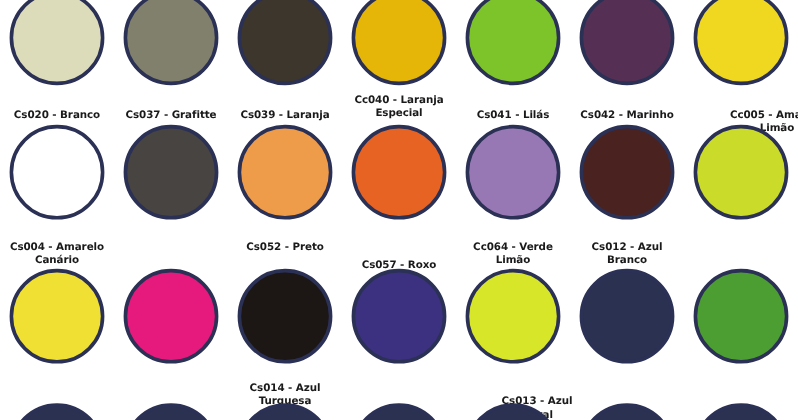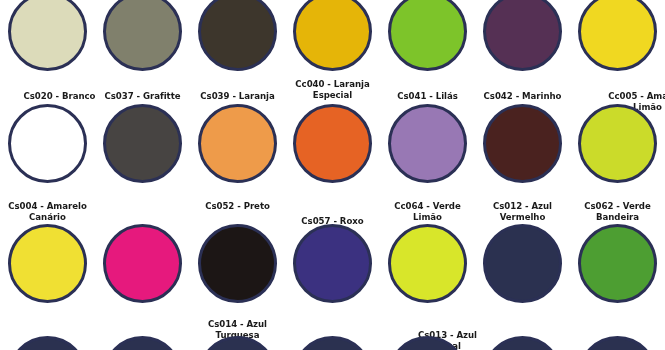--- a/index.html
+++ b/index.html
@@ -34,21 +34,21 @@
   
   .cap-block{position:absolute;width:95px;text-align:center;}
 </style>
 </head>
 <body>
 
 <div id="sheet">
     <div class="swatch-cell" style="left: 0px; top: -8px;">
       <span class="dot" title="Cs020 - Branco" style="background: rgb(220, 219, 186); border-color: rgb(43, 48, 85);"></span>
     </div>
-    <div class="cap-block caption" style="left: 12px; top: 86px; text-align: center;">Cs020 - Branco</div>
+    <div class="cap-block caption" style="left: 0px; top: 86px; text-align: center;">Cs020 - Branco</div>
     <div class="swatch-cell" style="left: 95px; top: -8px;">
       <span class="dot" title="Cs037 - Grafitte" style="background: rgb(128, 128, 108); border-color: rgb(43, 48, 85);"></span>
     </div>
     <div class="cap-block caption" style="left: 95px; top: 86px;">Cs037 - Grafitte</div>
     <div class="swatch-cell" style="left: 190px; top: -8px;">
       <span class="dot" title="Cs039 - Laranja" style="background: rgb(61, 54, 44); border-color: rgb(43, 48, 85);"></span>
     </div>
     <div class="cap-block caption" style="left: 190px; top: 86px;">Cs039 - Laranja</div>
     <div class="swatch-cell" style="left: 285px; top: -8px;">
       <span class="dot" title="Cc040 - Laranja
@@ -91,27 +91,25 @@
       <span class="dot" title="Cc064 - Verde
 Limão" style="background: rgb(152, 120, 180); border-color: rgb(43, 48, 85);"></span>
     </div>
     <div class="cap-block caption" style="left: 380px; top: 196px;">Cc064 - Verde
 Limão</div>
     <div class="swatch-cell" style="left: 475px; top: 104px;">
       <span class="dot" title="Cs012 - Azul
 Marinho" style="background: rgb(74, 34, 31); border-color: rgb(43, 48, 85);"></span>
     </div>
     <div class="cap-block caption" style="left: 475px; top: 196px;">Cs012 - Azul
-Vermelho</div>
+Branco</div>
     <div class="swatch-cell" style="left: 570px; top: 104px;">
       <span class="dot" title="Cs062 - Verde
 Bandeira" style="background: rgb(203, 219, 42); border-color: rgb(43, 48, 85);"></span>
     </div>
-    <div class="cap-block caption" style="left: 570px; top: 196px;">Cs062 - Verde
-Bandeira</div>
     <div class="swatch-cell" style="left: 0px; top: 224px;">
       <span class="dot" title="" style="background: rgb(240, 224, 51); border-color: rgb(43, 48, 85);"></span>
     </div>
     <div class="swatch-cell" style="left: 95px; top: 224px;">
       <span class="dot" title="" style="background: rgb(230, 25, 125); border-color: rgb(43, 48, 85);"></span>
     </div>
     <div class="swatch-cell" style="left: 190px; top: 224px;">
       <span class="dot" title="Cs014 - Azul
 Turquesa" style="background: rgb(28, 22, 21); border-color: rgb(43, 48, 85);"></span>
     </div>

